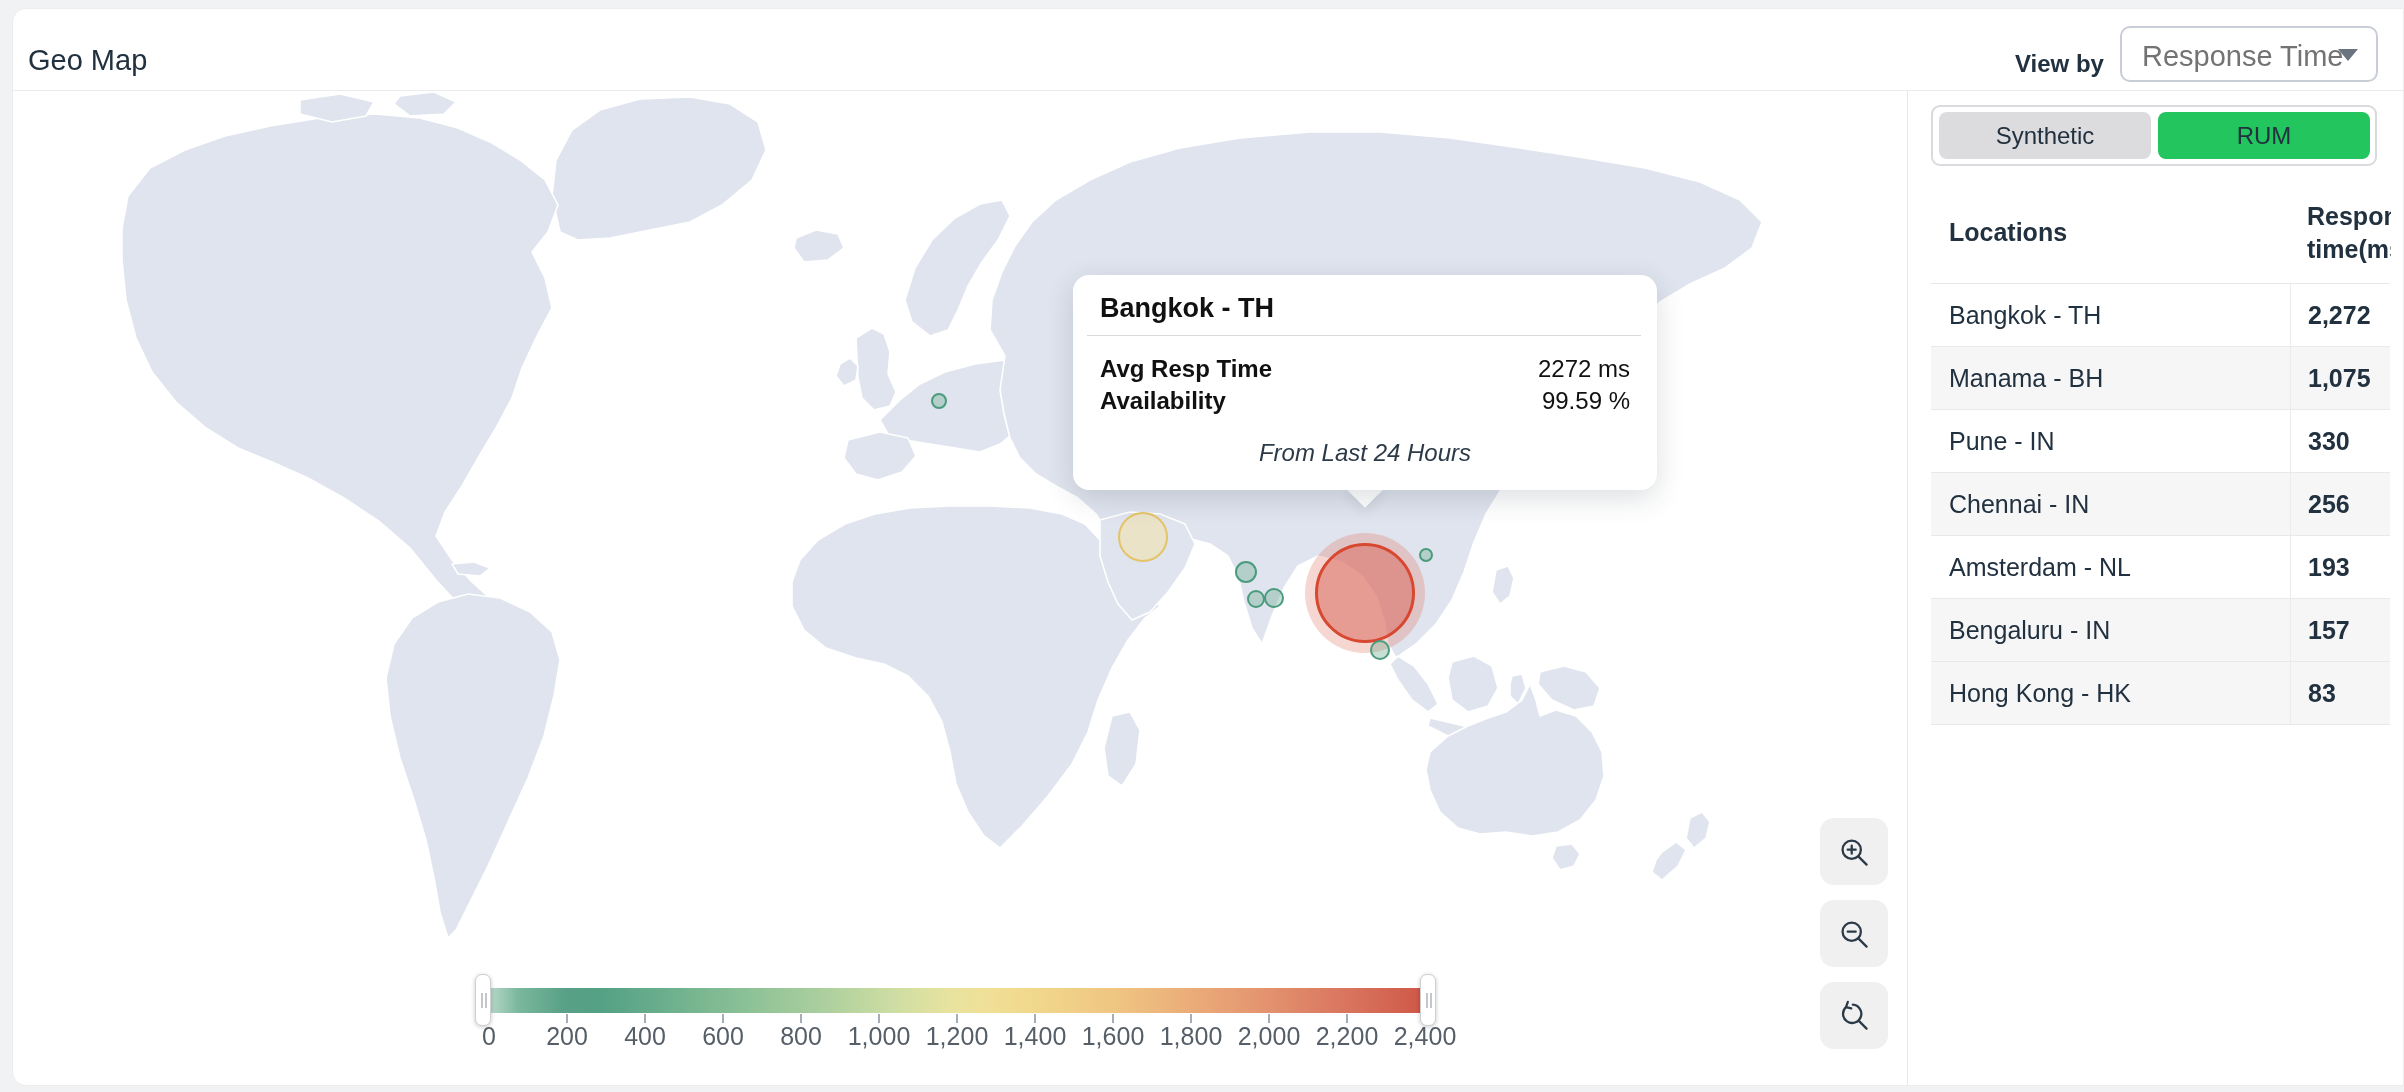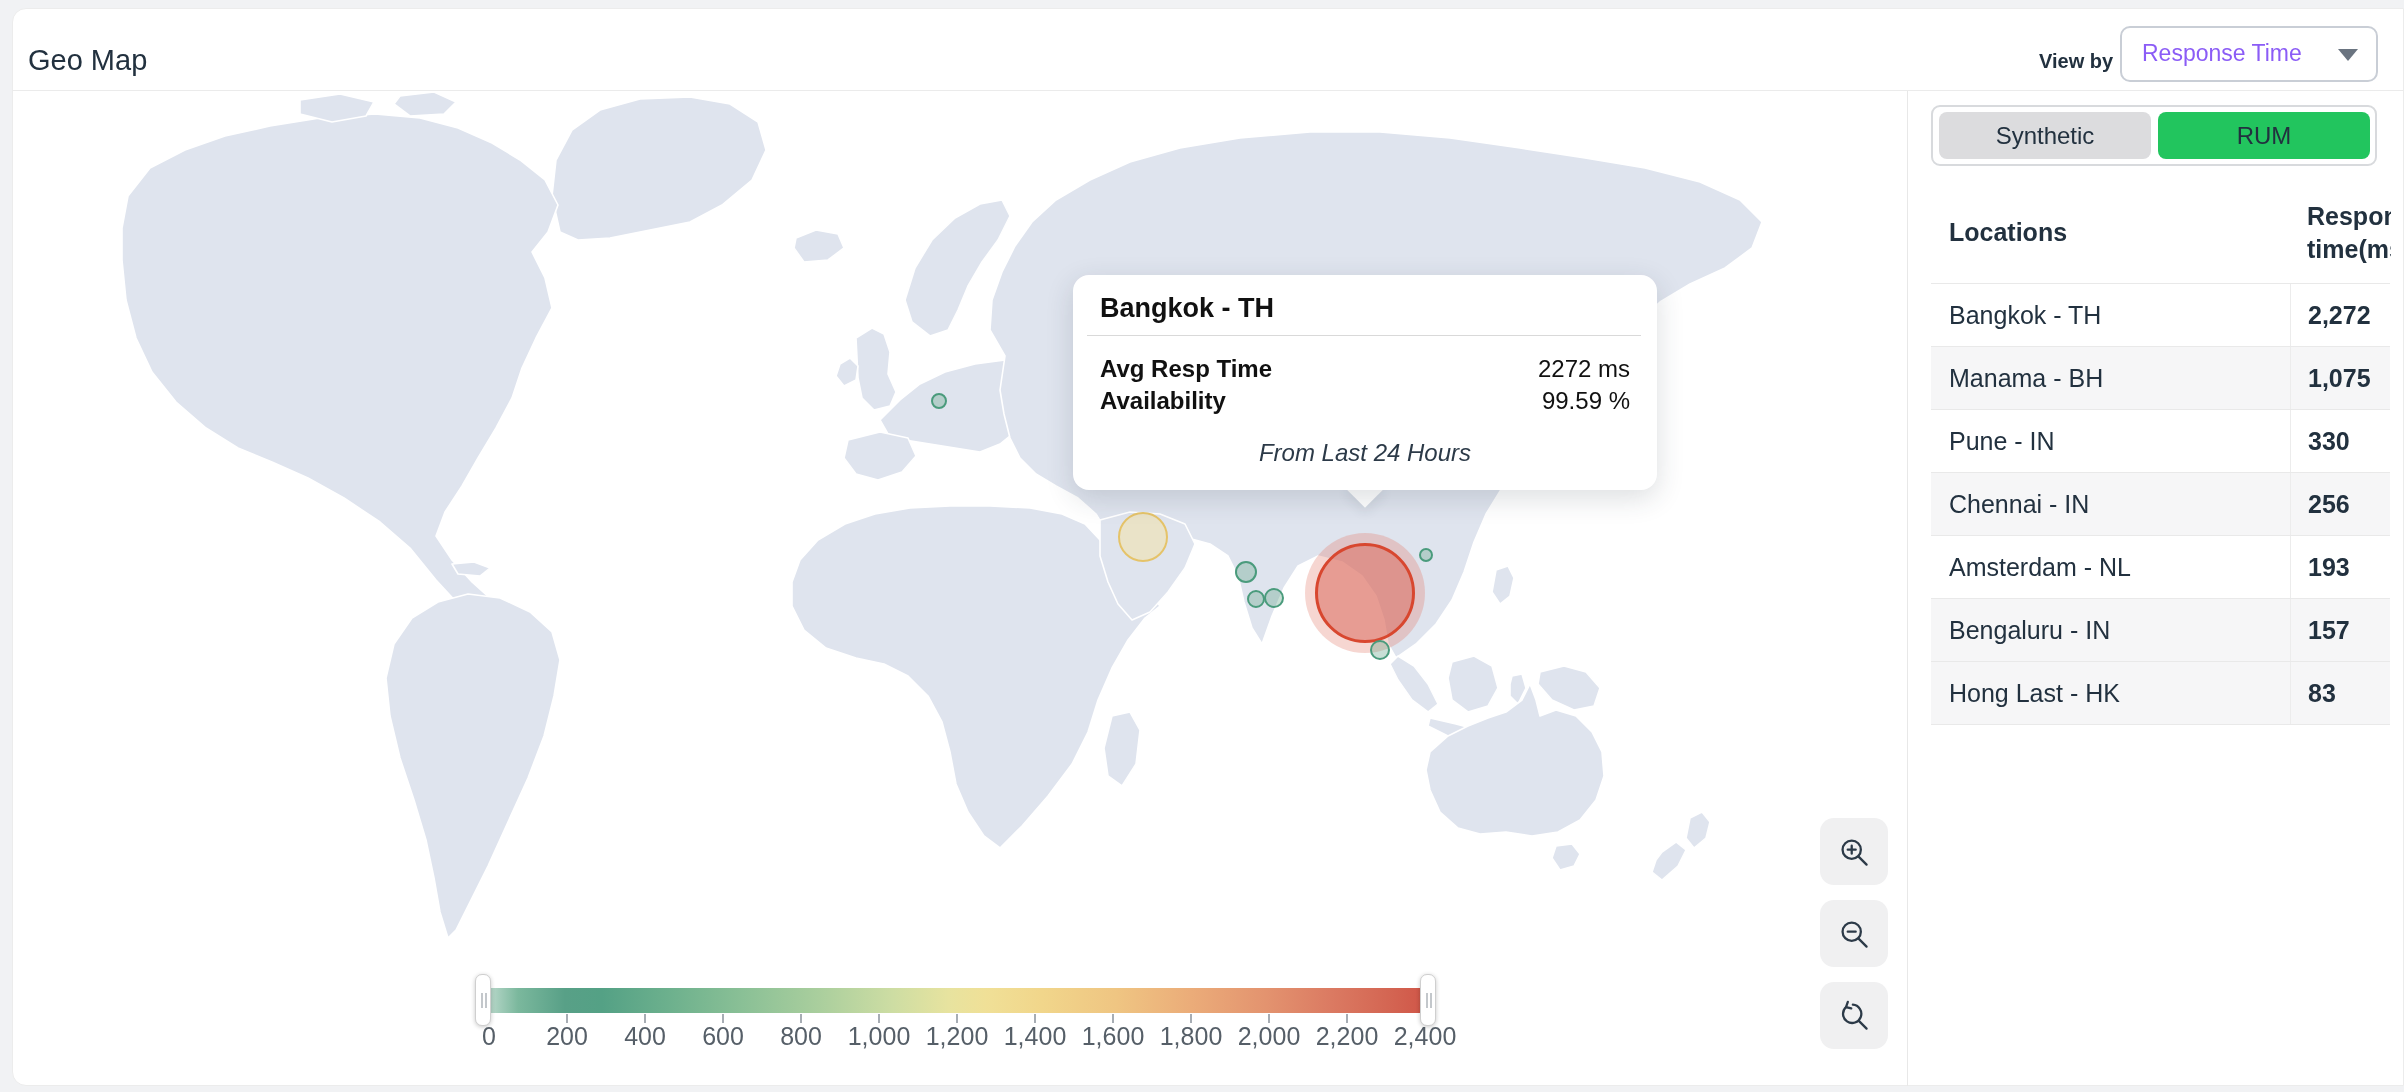--- a/index.html
+++ b/index.html
@@ -6,24 +6,24 @@
   body{width:2404px;height:1092px;overflow:hidden;background:#f1f2f4;
        font-family:"Liberation Sans","DejaVu Sans",sans-serif;color:#1e2d3d;}
   #stage{position:absolute;left:0;top:0;width:2404px;height:1092px;overflow:hidden;}
 
   .card{position:absolute;left:12px;top:8px;width:2392px;height:1078px;background:#ffffff;
         border-radius:14px 0 0 14px;border:1px solid #ececec;box-sizing:border-box;}
 
   
   .hdr-title{position:absolute;left:28px;top:44px;font-size:29px;color:#22313f;}
   .hdr-divider{position:absolute;left:12px;top:90px;width:2392px;height:1px;background:#ebebeb;}
-  .viewby-label{position:absolute;left:2015px;top:50px;font-size:20px;font-weight:bold;color:#22313f;margin-left:24px;}
+  .viewby-label{position:absolute;left:2015px;top:50px;font-size:24px;font-weight:bold;color:#22313f;}
   .dropdown{position:absolute;left:2120px;top:26px;width:258px;height:56px;background:#fff;
             border:2px solid #c9ced6;border-radius:10px;box-sizing:border-box;cursor:pointer;}
-  .dropdown .val{position:absolute;left:20px;top:12px;font-size:23px;color:#8b5cf6;}
+  .dropdown .val{position:absolute;left:20px;top:12px;font-size:29px;color:#737373;}
   .dropdown .caret{position:absolute;right:18px;top:21px;width:0;height:0;
                    border-left:10px solid transparent;border-right:10px solid transparent;
                    border-top:12px solid #6a7480;}
 
   
   #worldmap{position:absolute;left:0;top:0;pointer-events:none;}
   .v-divider{position:absolute;left:1907px;top:91px;width:1px;height:995px;background:#e8e8e8;}
 
   
   .halo{position:absolute;border-radius:50%;background:rgba(226,128,113,0.32);transform:translate(-50%,-50%);}
@@ -266,18 +266,18 @@
       </div>
       <div class="trow">
         <div class="cell loc">Amsterdam - NL</div>
         <div class="cell val">193</div>
       </div>
       <div class="trow alt">
         <div class="cell loc">Bengaluru - IN</div>
         <div class="cell val">157</div>
       </div>
       <div class="trow alt">
-        <div class="cell loc">Hong Last - HK</div>
+        <div class="cell loc">Hong Kong - HK</div>
         <div class="cell val">83</div>
       </div>
     </div>
 
 </div>
 
 </body></html>

